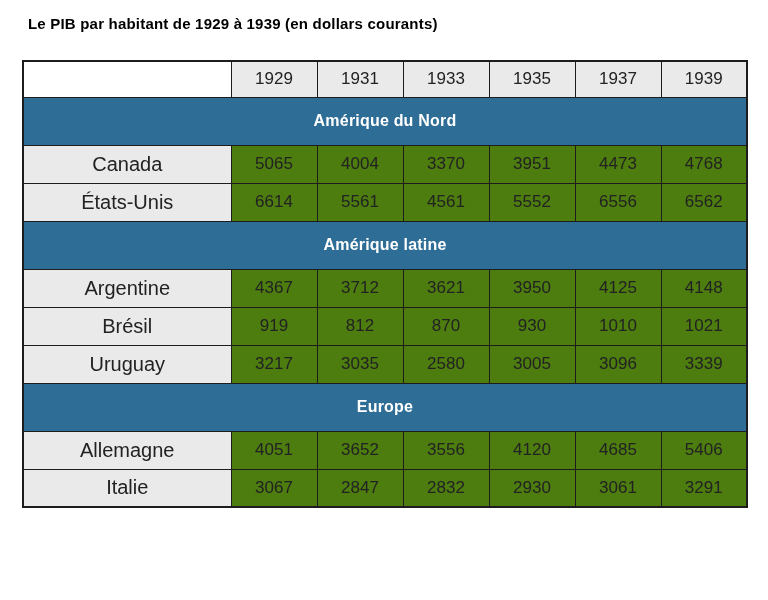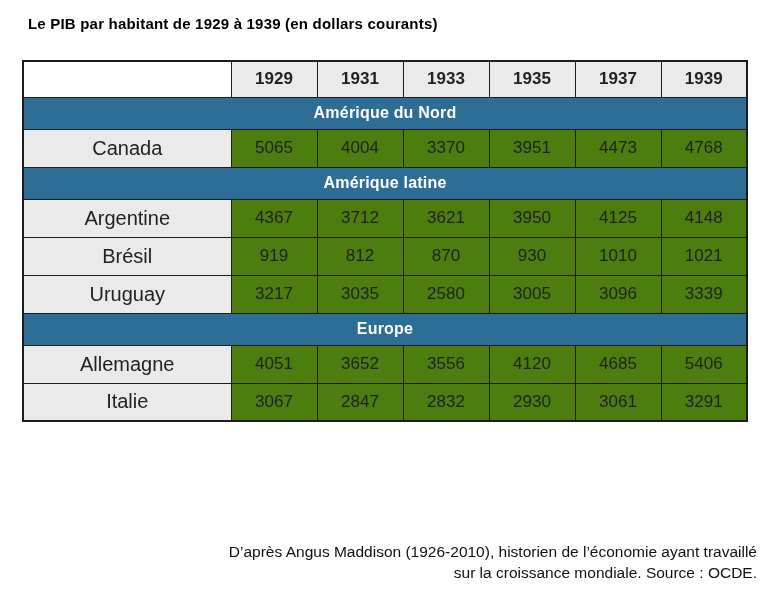--- a/index.html
+++ b/index.html
@@ -30,26 +30,26 @@
     border:2px solid var(--border);
   }
   table.gdp col.c0{width:208px;}
   table.gdp col.cy{width:86px;}
   table.gdp th, table.gdp td{
     border:1.5px solid var(--border);
     text-align:center;vertical-align:middle;
     padding:0;
   }
   tr.year-row{height:36px;}
-  tr.section-row{height:32px;}
+  tr.section-row{height:48px;}
   tr.data-row{height:38px;}
   th.corner{background:#fff;}
   th.year{
     background:var(--cell-gray);
-    font-weight:bold;font-size:17px;color:#222;
+    font-weight:normal;font-size:17px;color:#222;
   }
   td.section{
     background:var(--section-band);
     color:var(--section-text);
     text-align:left;padding-left:15px;
     font-weight:bold;font-size:16px;
     letter-spacing:0.2px;
   }
   td.country{
     background:var(--cell-gray);
@@ -98,20 +98,29 @@
       </tr>
       <tr class="data-row">
         <td class="country">Canada</td>
         <td class="val">5065</td>
         <td class="val">4004</td>
         <td class="val">3370</td>
         <td class="val">3951</td>
         <td class="val">4473</td>
         <td class="val">4768</td>
       </tr>
+      <tr class="data-row">
+        <td class="country">États-Unis</td>
+        <td class="val">6614</td>
+        <td class="val">5561</td>
+        <td class="val">4561</td>
+        <td class="val">5552</td>
+        <td class="val">6556</td>
+        <td class="val">6562</td>
+      </tr>
 
       <tr class="section-row">
         <td class="section" colspan="7">Amérique latine</td>
       </tr>
       <tr class="data-row">
         <td class="country">Argentine</td>
         <td class="val">4367</td>
         <td class="val">3712</td>
         <td class="val">3621</td>
         <td class="val">3950</td>
@@ -154,18 +163,14 @@
         <td class="val">3067</td>
         <td class="val">2847</td>
         <td class="val">2832</td>
         <td class="val">2930</td>
         <td class="val">3061</td>
         <td class="val">3291</td>
       </tr>
     </tbody>
   </table>
 
-  <div class="caption">
-    <div>D’après Angus Maddison (1926-2010), historien de l’économie ayant travaillé</div>
-    <div>sur la croissance mondiale. Source : OCDE.</div>
-  </div>
 
 </div>
 
 </body></html>

